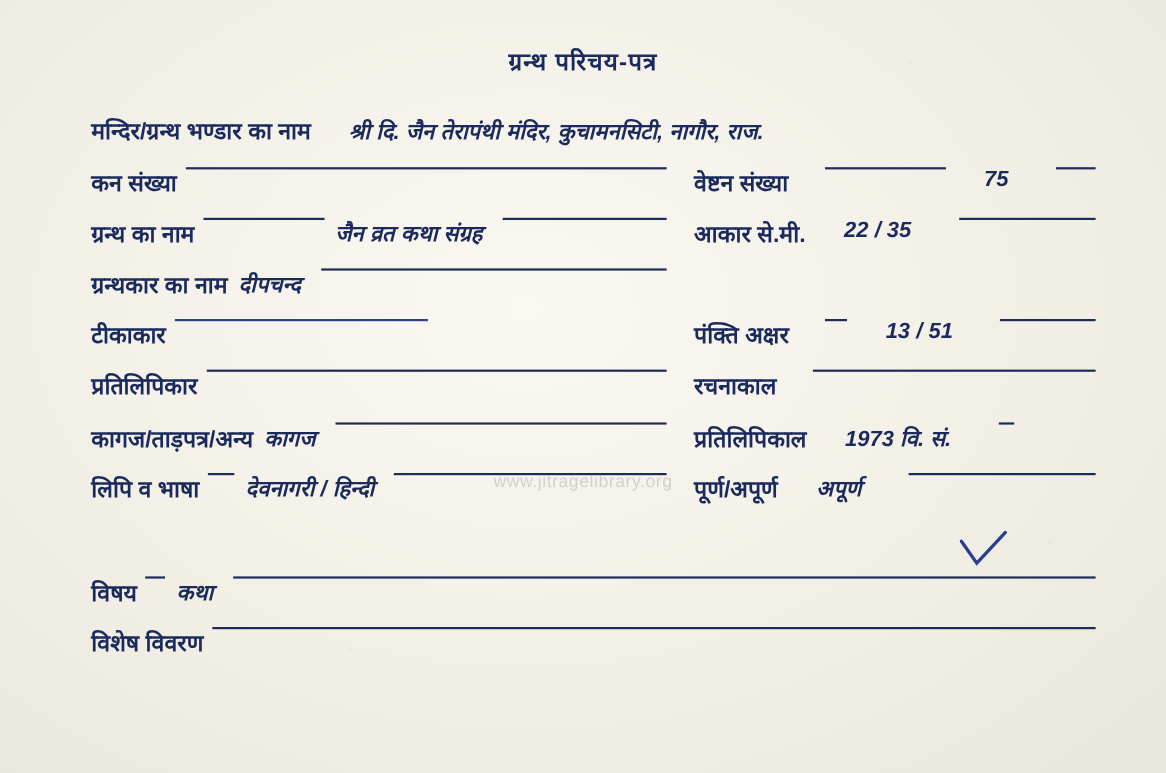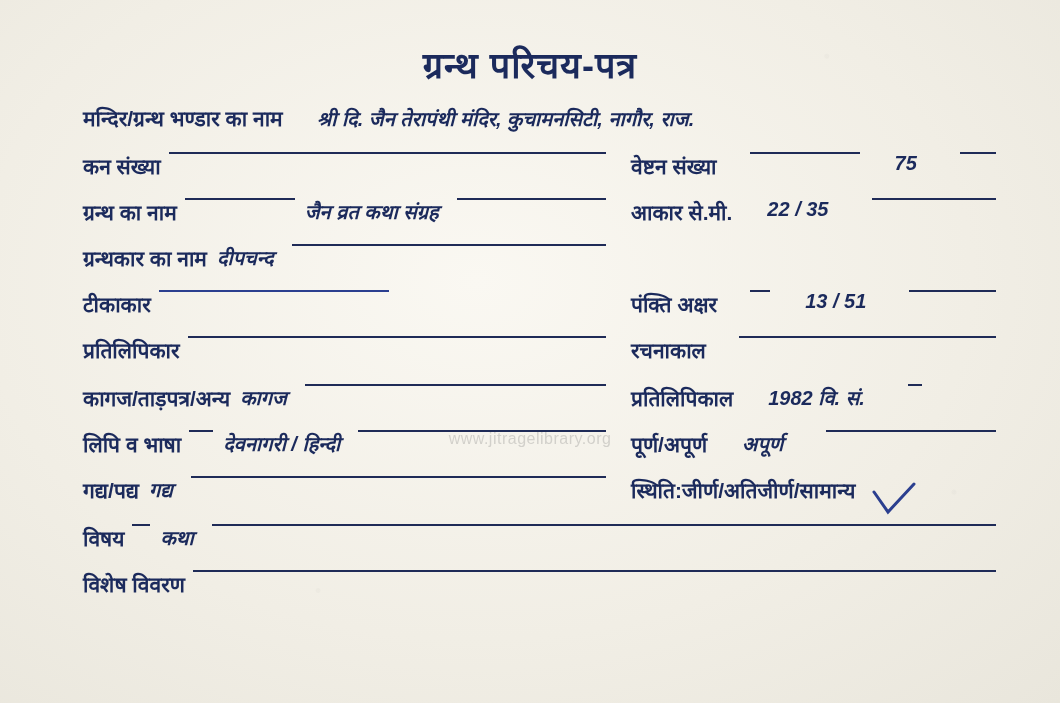--- a/index.html
+++ b/index.html
@@ -32,21 +32,21 @@
       radial-gradient(circle at 62% 62%, rgba(0,0,0,0.015) 0 3px, transparent 4px),
       radial-gradient(circle at 90% 70%, rgba(0,0,0,0.02) 0 2px, transparent 3px);
     pointer-events: none;
   }
   .title {
     position: absolute;
     left: 0;
     right: 0;
     top: 40px;
     text-align: center;
-    font-size: 36px;
+    font-size: 22px;
     font-weight: 700;
     letter-spacing: 1px;
     color: #1b2a5c;
   }
   .hdr {
     position: absolute;
     left: 66px;
     top: 104px;
     font-size: 23px;
     font-weight: 700;
@@ -193,49 +193,39 @@
   </div>
 
   <div class="row" style="top:384px">
     <div class="cellL">
       <span class="lbl">कागज/ताड़पत्र/अन्य</span>
       <span class="val">कागज</span>
       <span class="line"></span>
     </div>
     <div class="cellR">
       <span class="lbl">प्रतिलिपिकाल</span>
-      <span class="val">1982 वि. सं.</span>
+      <span class="val">1973 वि. सं.</span>
       <span class="line" style="flex:0 0 14px"></span>
     </div>
   </div>
 
   <div class="row" style="top:430px">
     <div class="cellL">
       <span class="lbl">लिपि व भाषा</span>
       <span class="line short" style="flex:0 0 24px"></span>
       <span class="val">देवनागरी / हिन्दी</span>
       <span class="line"></span>
     </div>
     <div class="cellR">
       <span class="lbl">पूर्ण/अपूर्ण</span>
       <span class="val">अपूर्ण</span>
       <span class="line"></span>
     </div>
   </div>
 
-  <div class="row" style="top:476px">
-    <div class="cellL">
-      <span class="lbl">गद्य/पद्य</span>
-      <span class="val">गद्य</span>
-      <span class="line"></span>
-    </div>
-    <div class="cellR">
-      <span class="lbl">स्थिति:जीर्ण/अतिजीर्ण/सामान्य</span>
-    </div>
-  </div>
 
   <div class="row" style="top:524px">
     <div class="cellL" style="width:930px">
       <span class="lbl">विषय</span>
       <span class="line short" style="flex:0 0 18px"></span>
       <span class="val">कथा</span>
       <span class="line"></span>
     </div>
   </div>
 

